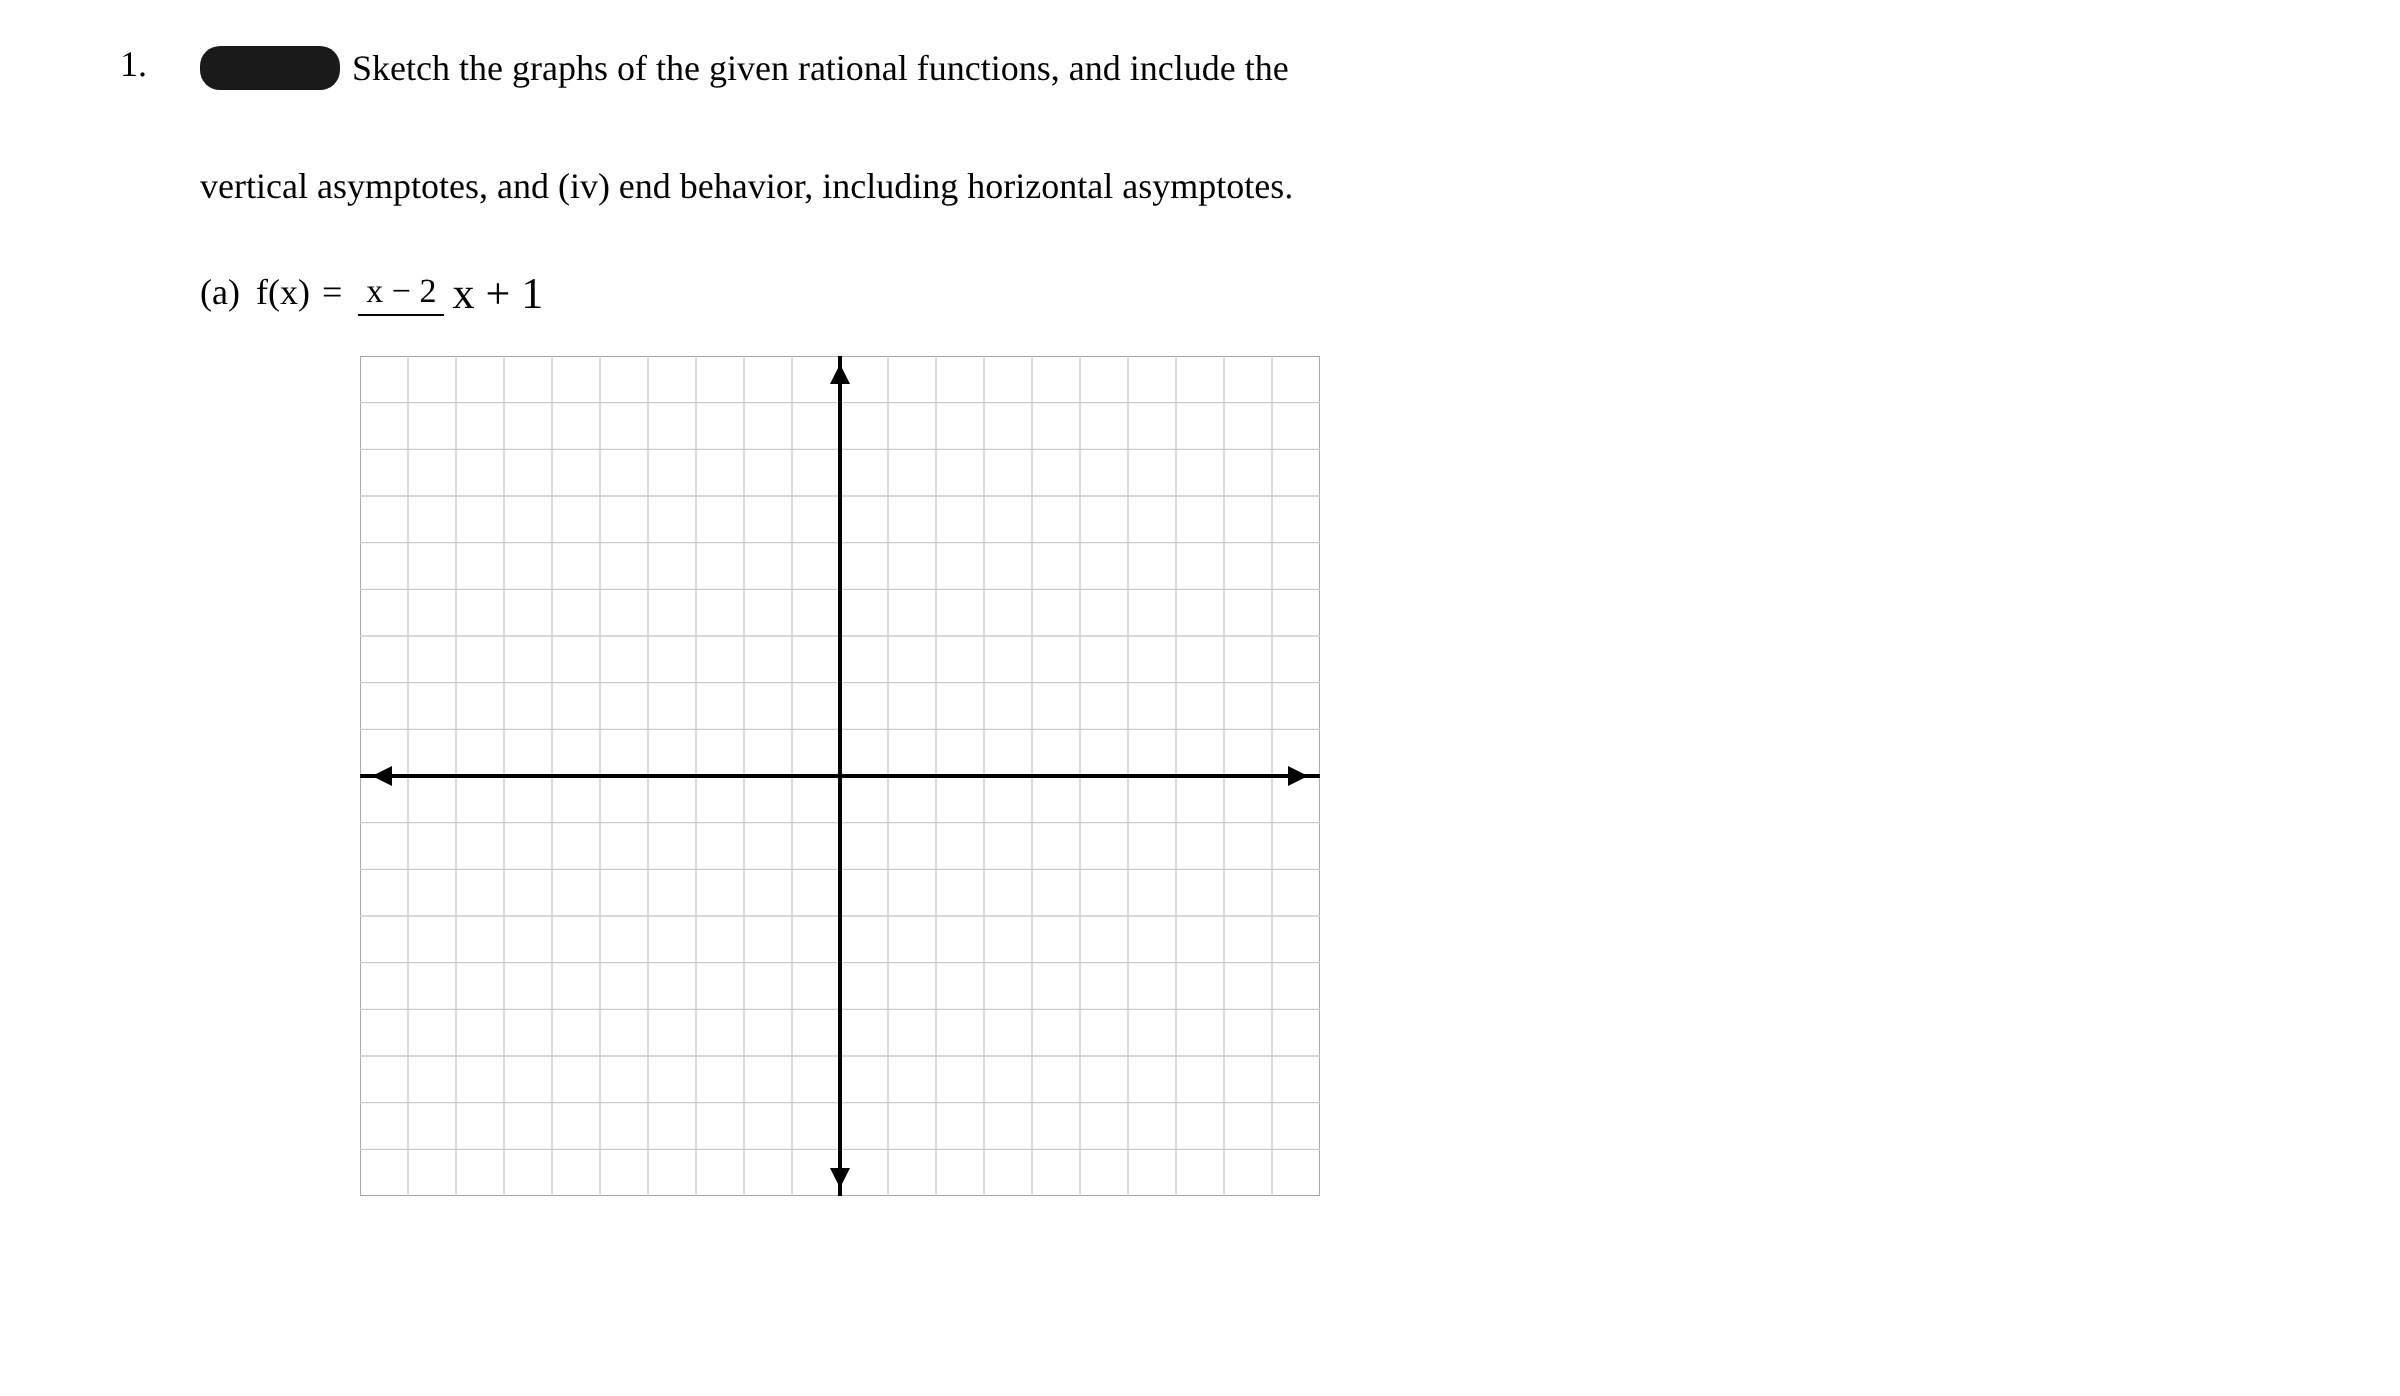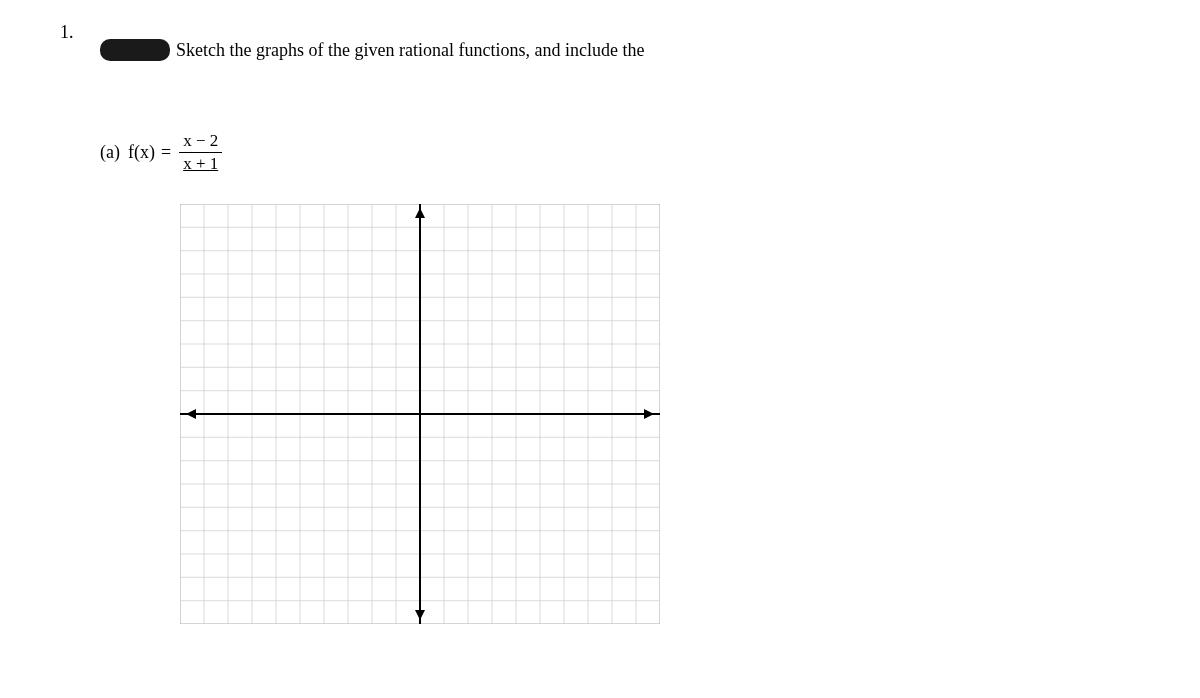--- a/index.html
+++ b/index.html
@@ -46,54 +46,51 @@
       border-radius: 10px;
       margin-right: 6px;
       vertical-align: middle;
       position: relative;
       top: -2px;
     }
 
     .problem-text {
       flex: 1;
       line-height: 1.65;
-      margin-top: 16px;
     }
 
     .part-label {
       margin-top: 18px;
       margin-left: 40px;
       display: flex;
       align-items: center;
       font-size: 18px;
     }
 
     .part-letter {
       margin-right: 8px;
     }
 
     .fraction {
       display: inline-flex;
-      flex-direction: column;
       align-items: center;
       vertical-align: middle;
-      margin: 16px 2px;
+      margin: 4px 2px;
       text-align: right;
     }
 
     .fraction .numerator {
       border-bottom: 1.5px solid #000;
       padding: 0 4px 1px 4px;
       font-size: 17px;
     }
 
     .fraction .denominator {
       padding: 1px 4px 0 4px;
-      font-size: 17px;
-      text-decoration: underline;
+      font-size: 22px;
     }
 
     .graph-area {
       margin-top: 14px;
       margin-left: 120px;
     }
 
     .graph-wrapper {
       position: relative;
       width: 480px;
@@ -109,20 +106,21 @@
   </style>
 </head>
 <body>
 
 <div class="page-container">
   <div class="problem-row">
     <div class="problem-number">1.</div>
     <div class="problem-text">
       <span class="redacted-box"></span><span>Sketch the graphs of the given rational functions, and include the</span><br>
       <br>
+      <span>vertical asymptotes, and (iv) end behavior, including horizontal asymptotes.</span>
     </div>
   </div>
 
   <div class="part-label">
     <span class="part-letter">(a)</span>
     <span>f(x)</span>
     <span style="margin: 0 6px;">=</span>
     <span class="fraction">
       <span class="numerator">x − 2</span>
       <span class="denominator">x + 1</span>

